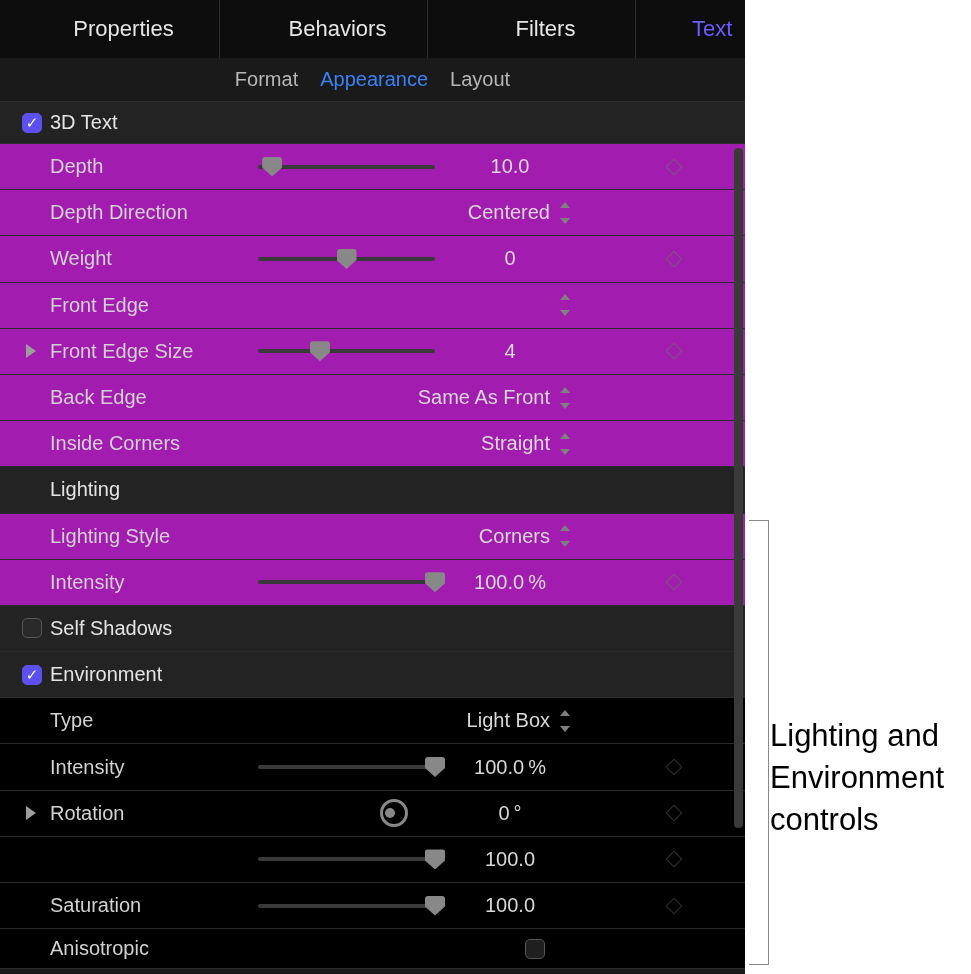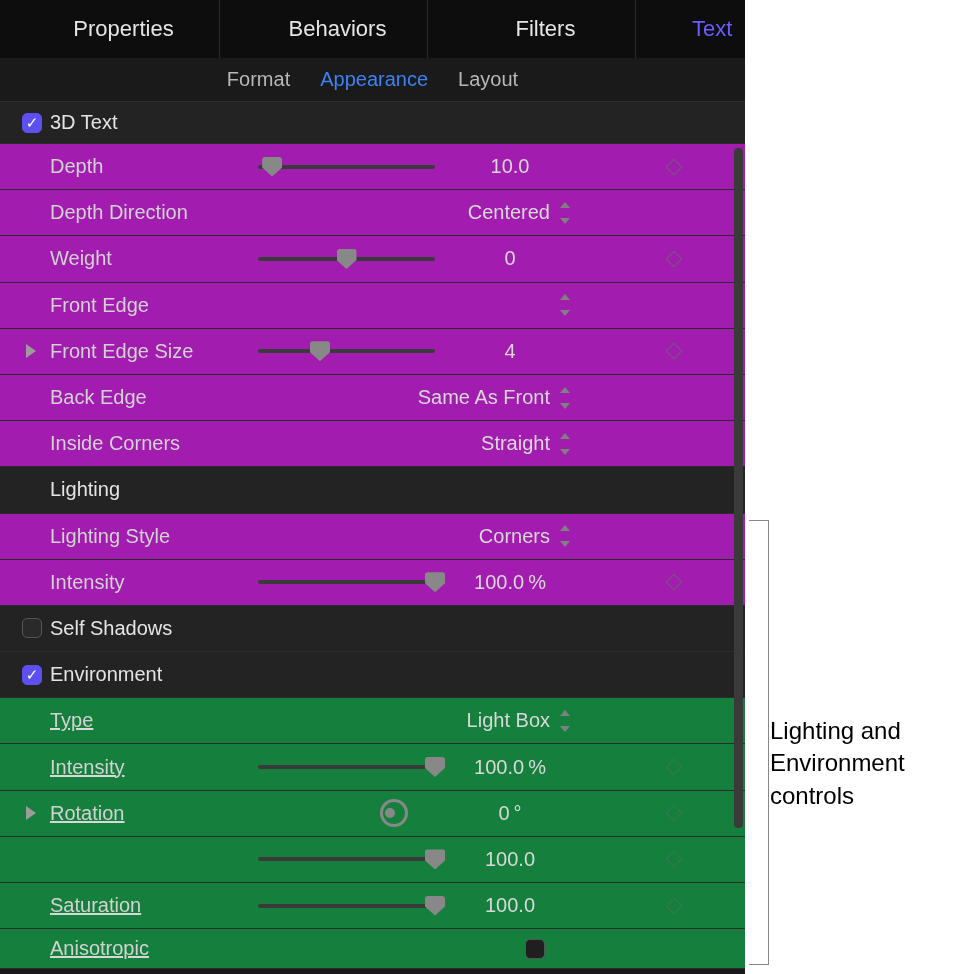--- a/index.html
+++ b/index.html
@@ -14,35 +14,35 @@
   }
   .tab-main {
     padding: 0 28px; display: flex; align-items: center; justify-content: center;
     color: #e6e6e6; font-size: 22px; border-right: 1px solid #2a2a2a;
     flex: 0 0 auto;
     margin-left: 28px;
   }
   .tab-main.active { color: #6a5cff; }
   .tab-main.spread { flex: 1 1 auto; justify-content: center; border-right: none; }
   .tabs-sub {
-    display: flex; justify-content: center; gap: 30px; height: 44px;
+    display: flex; justify-content: center; gap: 22px; height: 44px;
     align-items: center; background: #1a1a1a; font-size: 20px; color: #b7b7b7;
     border-bottom: 1px solid #2d2d2d;
   }
   .tab-sub.active { color: #3b82f6; }
 
   .rows { position: relative; }
   .row {
     height: 46.2px; display: flex; align-items: center;
     padding-left: 50px; position: relative;
     border-bottom: 0.5px solid #2b2b2b;
   }
   .row.section-head { background: #232323; }
   .row.dim { background: #a21caf; }
-  .row.darker { background: #15803d; text-decoration: underline; }
+  .row.darker { background: #000000; }
 
   .label { flex: 0 0 auto; width: 200px; color: #d2d2d2; font-size: 20px; }
   .label.head { color: #e4e4e4; }
 
   .checkbox {
     position: absolute; left: 22px; top: 50%; transform: translateY(-50%);
     width: 20px; height: 20px; border-radius: 5px; border: 1px solid #555; background: #2a2a2a;
     display: flex; align-items: center; justify-content: center;
   }
   .checkbox.checked { background: #5d50f0; border-color: #5d50f0; }
@@ -94,21 +94,21 @@
     position: absolute; right: 65px; top: 50%; transform: translateY(-50%) rotate(45deg);
     width: 12px; height: 12px; border: 1.5px solid #6a6a6a; opacity: 0.8;
   }
 
   .scrollbar {
     position: absolute; right: 2px; top: 148px; width: 9px; height: 680px;
     background: #3a3a3a; border-radius: 4px;
   }
 
   .callout {
-    position: absolute; left: 770px; top: 715px; font-size: 24px; color: #000;
+    position: absolute; left: 770px; top: 715px; font-size: 31px; color: #000;
     line-height: 1.35;
   }
   .bracket {
     position: absolute; left: 749px; top: 520px; width: 20px; height: 445px;
     border-right: 1px solid #888; border-top: 1px solid #888; border-bottom: 1px solid #888;
   }
 </style>
 </head>
 <body>
 

